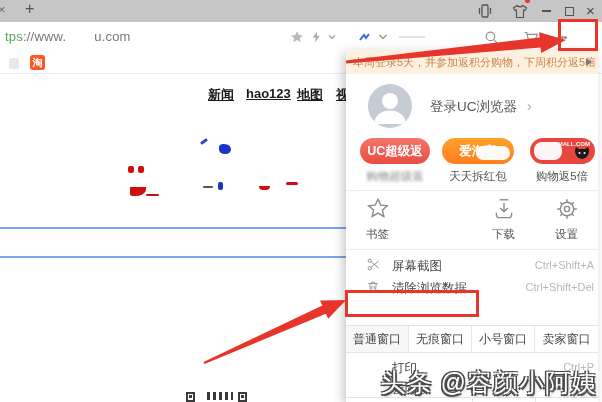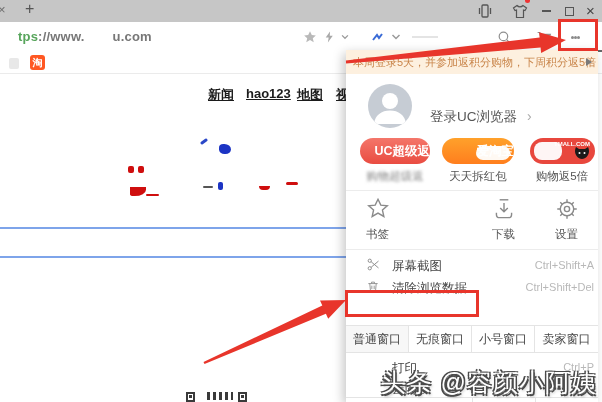--- a/index.html
+++ b/index.html
@@ -14,21 +14,21 @@
   .newtab { position:absolute; left:25px; top:0px; color:#555; font-size:16px; font-weight:400; }
   .winctl { position:absolute; top:0; height:22px; display:flex; align-items:center; }
   #ic-phone { left:478px; } #ic-shirt { left:512px; } #ic-min { left:542px; } #ic-max { left:565px; } #ic-x { left:586px; }
   .winctl svg { display:block; }
   .glyph-x { color:#444; font-size:15px; line-height:22px; }
   .min-bar { width:9px; height:2px; background:#555; }
   .max-box { width:9px; height:9px; border:1.5px solid #555; }
   .red-dot { position:absolute; right:-2px; top:-2px; width:5px; height:5px; border-radius:50%; background:#e33; }
 
   
-  #toolbar { position:absolute; left:16px; top:22px; width:512px; height:30px; background:#fff;font-weight:bold; }
+  #toolbar { position:absolute; left:3px; top:22px; width:512px; height:30px; background:#fff; }
   .url { position:absolute; left:2px; top:7px; font-size:13px; color:#777; letter-spacing:.2px; }
   .url .scheme { color:#58a55c; }
   .url .gap { display:inline-block; width:28px; }
   .tbico { position:absolute; top:5px; width:20px; height:20px; display:flex; align-items:center; justify-content:center; }
   .dashes i { display:block; width:22px; height:2px; background:#e4e4e4; margin:2px 0; }
   .dotsv b { display:block; width:3px; height:3px; border-radius:50%; background:#8a8a8a; margin:1.5px 0; }
   .burger { position:absolute; left:568px; top:28px; width:22px; }
   .burger i { display:block; width:22px; height:2.5px; background:#666; margin-bottom:4px; border-radius:1px; }
 
   
@@ -51,23 +51,23 @@
 
   
   #menu { position:absolute; left:346px; top:50px; width:252px; height:352px; background:#fff;
           box-shadow:-3px 3px 10px rgba(0,0,0,.22); z-index:10; }
   .banner { position:absolute; left:0; top:0; width:252px; height:24px; background:#fdf0df;
             color:#c9854a; font-size:11px; line-height:24px; padding-left:7px; white-space:nowrap; overflow:hidden; }
   .banner-play { position:absolute; right:6px; top:8px; width:0; height:0;
                  border-left:6px solid #7a7a7a; border-top:4px solid transparent; border-bottom:4px solid transparent; }
   .avatar { position:absolute; left:22px; top:34px; width:44px; height:44px; border-radius:50%;
             background:#c6ccd4; overflow:hidden; }
-  .login { position:absolute; left:84px; top:58px; font-size:13.5px; color:#555;text-align:center; }
+  .login { position:absolute; left:84px; top:48px; font-size:13.5px; color:#555;text-align:center; }
   .login .chev { color:#aaa; margin-left:10px; font-size:14px; }
-  .pill { position:absolute; top:88px; height:26px; border-radius:13px; color:#fff; text-align:right;
+  .pill { position:absolute; top:88px; height:26px; border-radius:13px; color:#fff; text-align:center;
           font-size:12.5px; font-weight:bold; line-height:26px; overflow:hidden; }
   .pill-label { position:absolute; top:119px; height:16px; font-size:11.5px; color:#555; text-align:center; }
   .smudge { position:absolute; background:#fff; border-radius:8px; opacity:.95; }
   .tmall-txt { position:absolute; right:5px; top:3px; font-size:6px; font-weight:bold; letter-spacing:0; line-height:6px; }
   .divider { position:absolute; left:0; width:252px; height:1px; background:#ececec; }
   .qcol { position:absolute; top:146px; width:63px; height:46px; text-align:center; }
   .qcol svg { display:block; margin:0 auto; }
   .qcol .qlabel { display:block; margin-top:5px; font-size:11.5px; color:#555; }
   .mrow { position:absolute; left:0; width:252px; height:22px; font-size:12.5px; color:#444;margin-left:8px; }
   .mrow .mico { position:absolute; left:12px; top:3px; }

